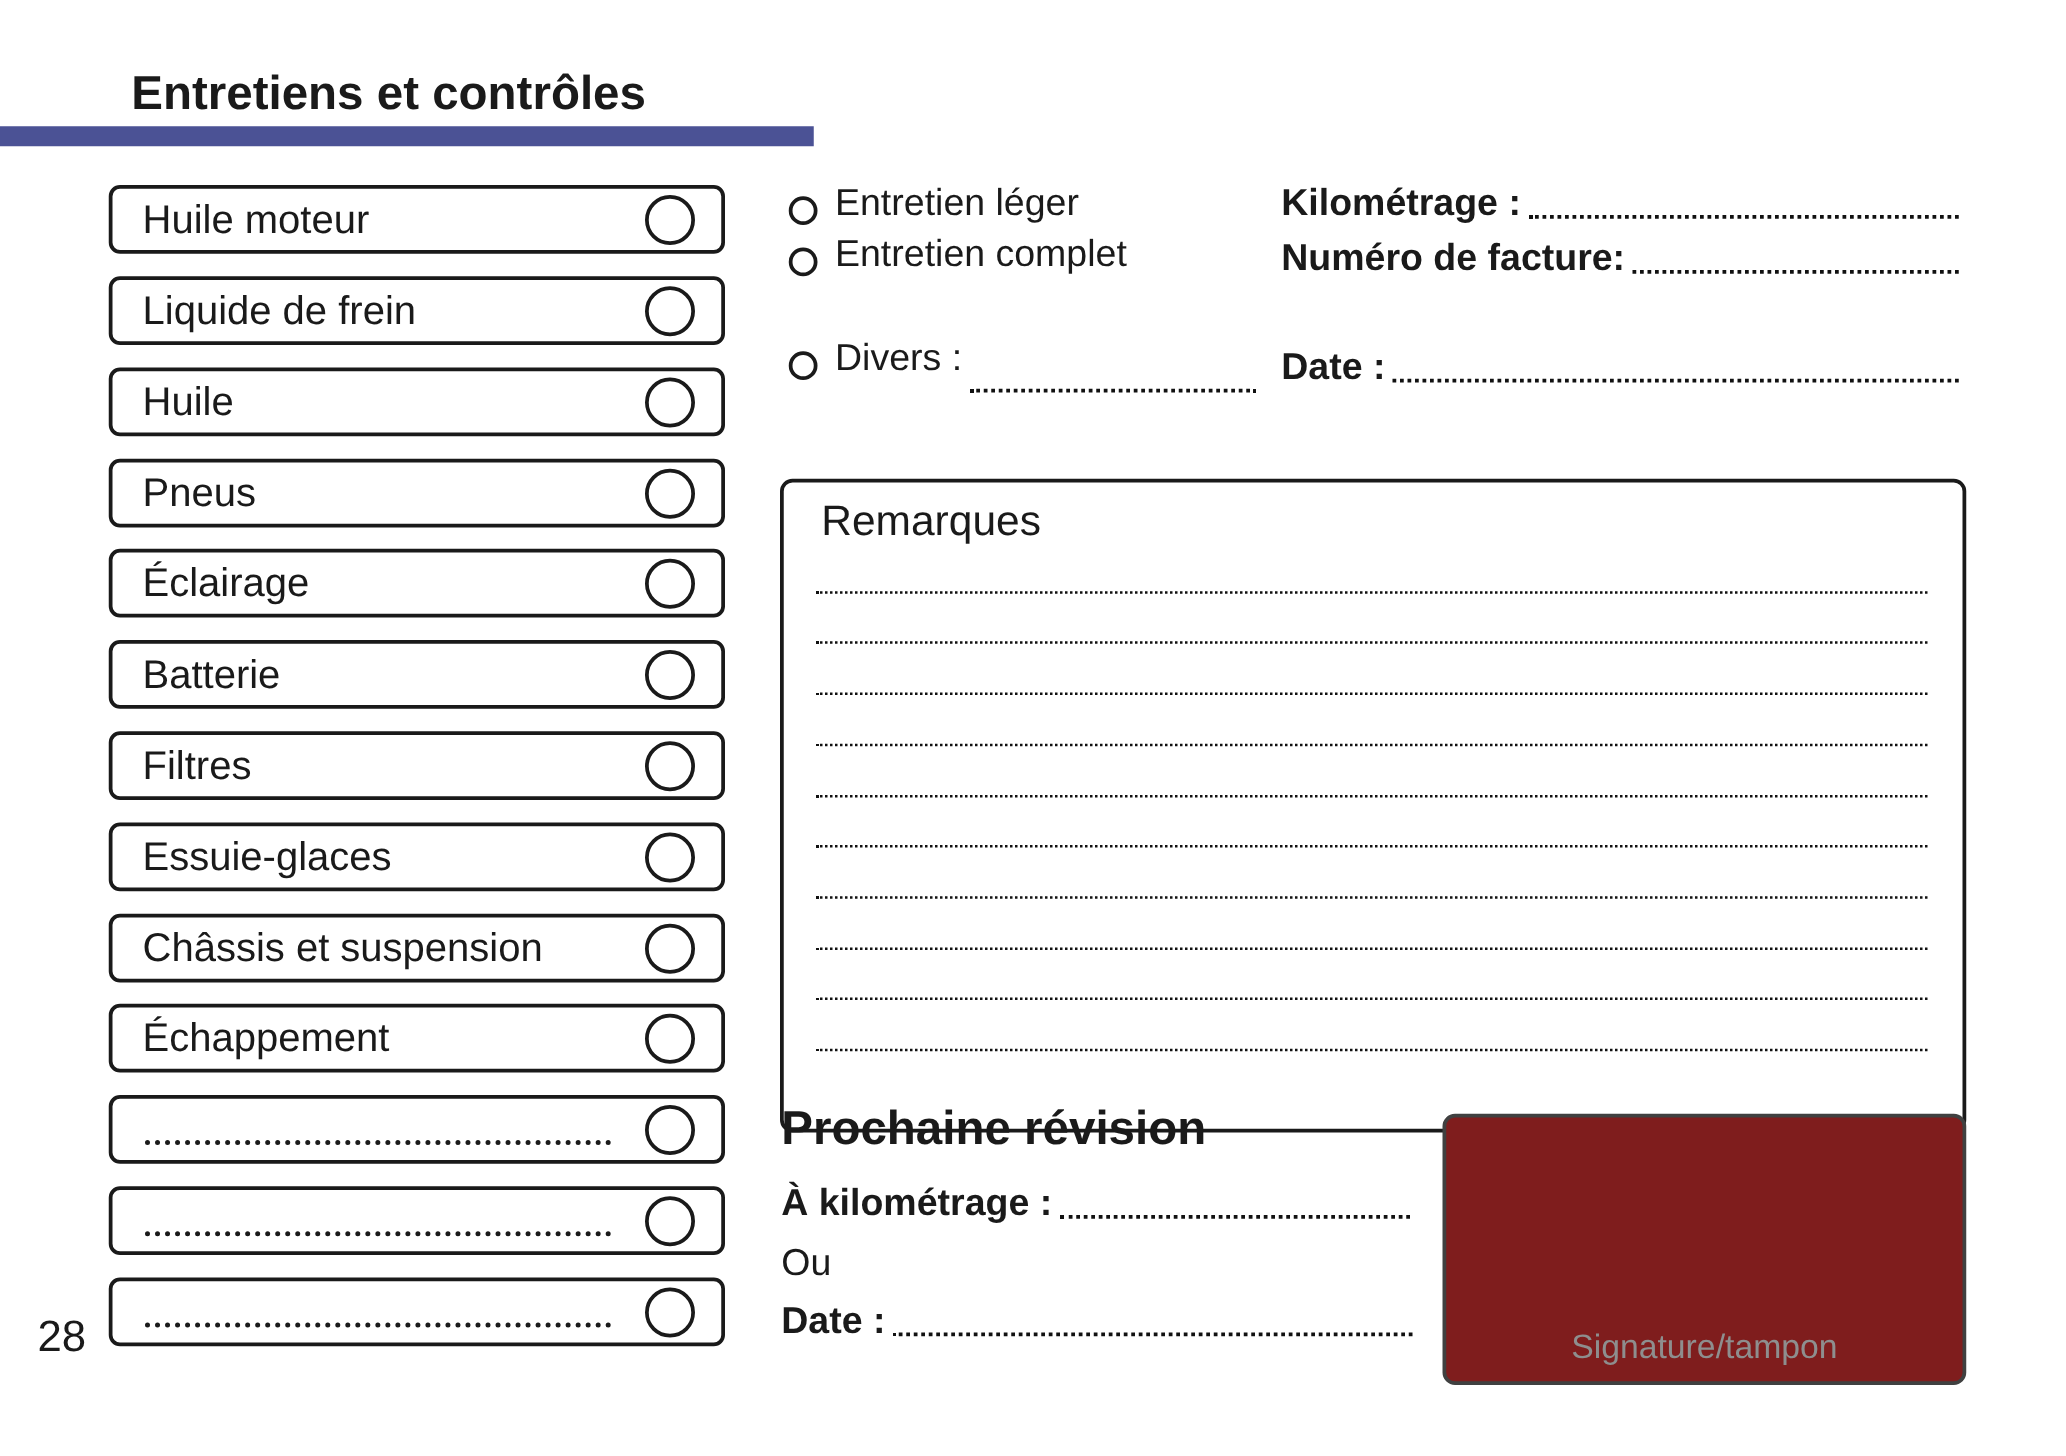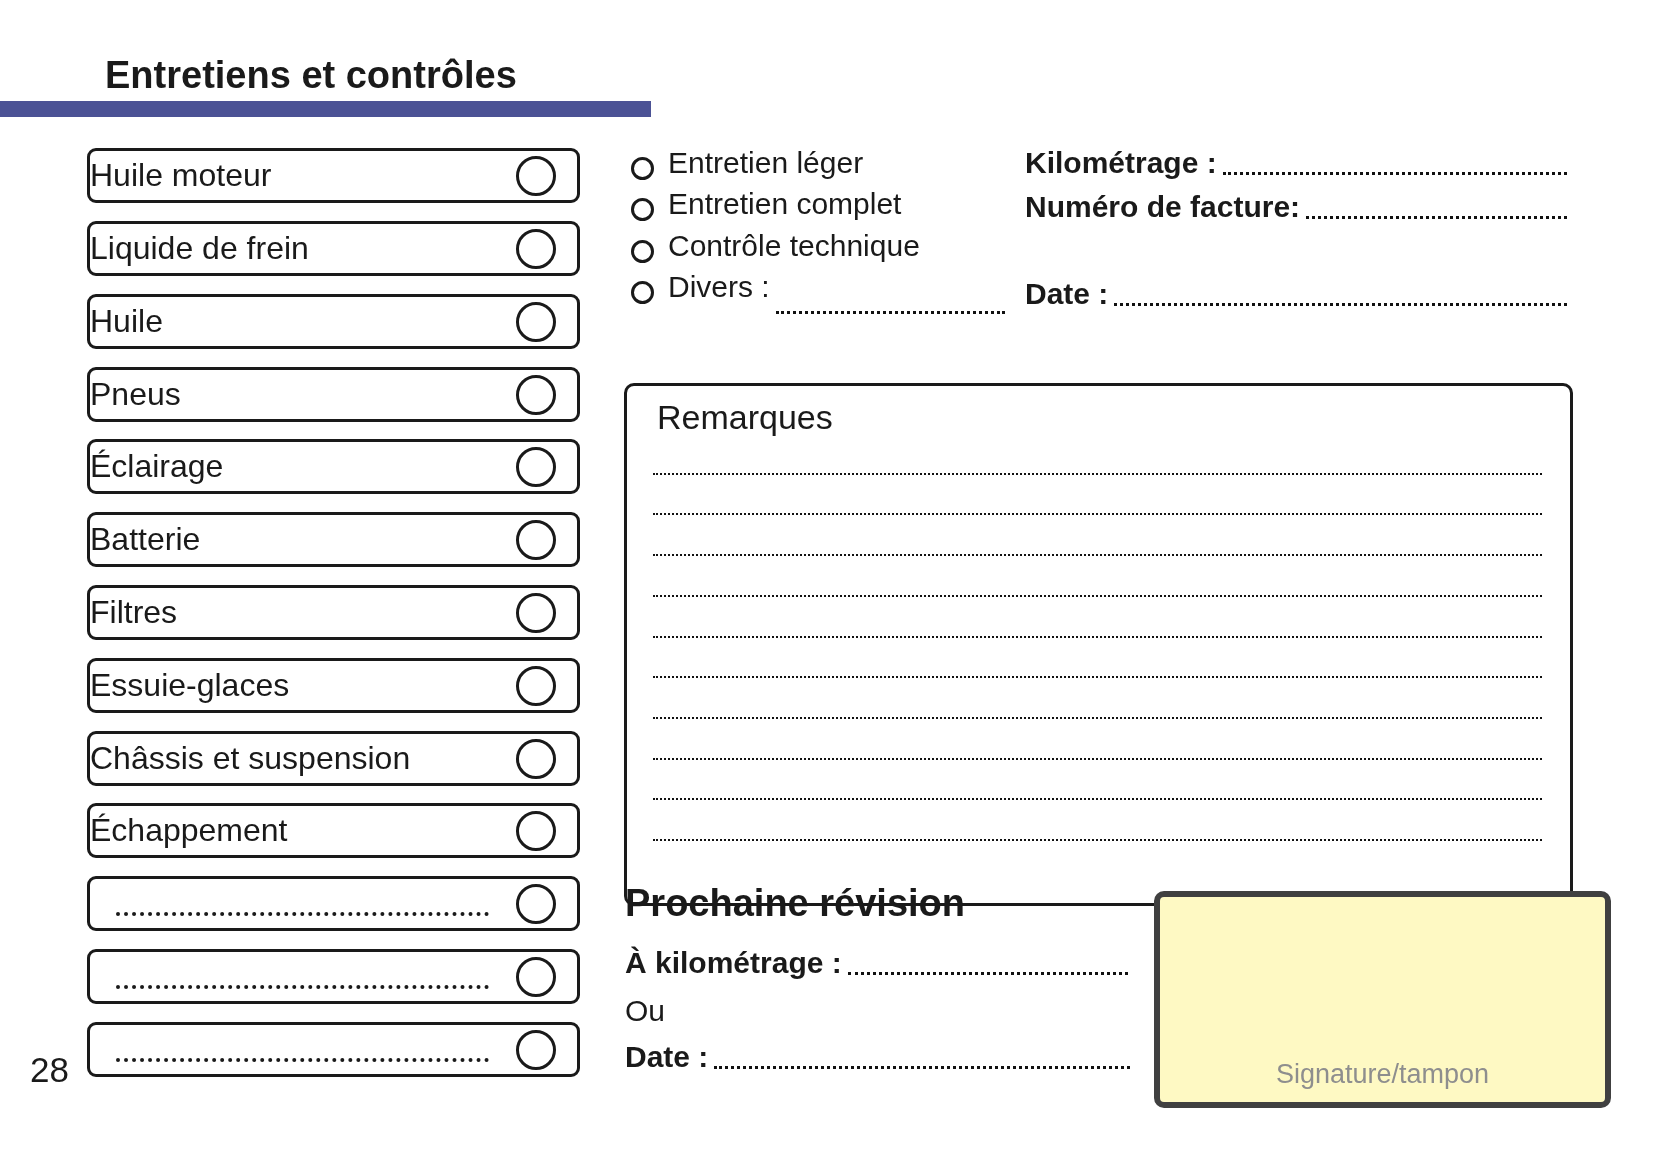--- a/index.html
+++ b/index.html
@@ -10,21 +10,21 @@
   }
   
   .title { position:absolute; left:105px; top:54px; font-size:38px; font-weight:bold; letter-spacing:0; }
   .accent-bar { position:absolute; left:0; top:101px; width:651px; height:16px; background:#4b5295; }
   
   .chk-row {
     position:absolute; left:87px; width:493px; height:55px;
     border:3px solid #1a1a1a; border-radius:9px; background:#fff;
     display:flex; align-items:center;
   }
-  .chk-label { font-size:32px; white-space:nowrap; }
+  .chk-label { font-size:32px; padding-left:24px; white-space:nowrap; }
   .chk-circle {
     position:absolute; right:21px; top:50%; transform:translateY(-50%);
     width:40px; height:40px; border:3px solid #1a1a1a; border-radius:50%; background:#fff;
   }
   .chk-blank-line {
     position:absolute; left:26px; right:88px; bottom:12px; height:0;
     border-bottom:4px dotted #1a1a1a;
   }
   
   .radio-row { position:absolute; left:631px; height:34px; display:flex; align-items:flex-end; }
@@ -42,22 +42,22 @@
   .remarks-title { position:absolute; left:30px; top:12px; font-size:34px; }
   .remarks-lines { position:absolute; left:26px; right:28px; top:48px; bottom:62px; display:flex; flex-direction:column; }
   .remark-line { flex:1; border-bottom:2.5px dotted #111; }
   
   .next-title { position:absolute; left:625px; top:882px; font-size:38px; font-weight:bold; }
   .ns-row-km   { position:absolute; left:625px; top:946px; width:503px; height:34px; display:flex; align-items:center; }
   .ns-ou       { position:absolute; left:625px; top:994px; font-size:30px; }
   .ns-row-date { position:absolute; left:625px; top:1040px; width:505px; height:34px; display:flex; align-items:center; }
   
   .sig-box {
-    position:absolute; left:1154px; top:891px; width:457px; height:217px;
-    border:6px solid #404040; border-radius:10px; background:#fef9c3;
+    position:absolute; left:1154px; top:891px; width:419px; height:217px;
+    border:3px solid #404040; border-radius:10px; background:#7f1d1d;
   }
   .sig-label { position:absolute; left:0; right:0; bottom:12px; text-align:center; font-size:27px; color:#8e8e8e; }
   
   .page-num { position:absolute; left:30px; top:1050px; font-size:35px; }
 </style>
 </head>
 <body>
 
 <div class="page">
 
@@ -118,24 +118,20 @@
   </div>
 
   <div class="radio-row" style="top:146px; width:420px">
     <span class="radio-circle"></span>
     <span class="radio-label">Entretien léger</span>
   </div>
   <div class="radio-row" style="top:187px; width:420px">
     <span class="radio-circle"></span>
     <span class="radio-label">Entretien complet</span>
   </div>
-  <div class="radio-row" style="top:229px; width:420px">
-    <span class="radio-circle"></span>
-    <span class="radio-label">Contrôle technique</span>
-  </div>
   <div class="radio-row" style="top:270px; width:374px">
     <span class="radio-circle"></span>
     <span class="radio-label">Divers :</span>
     <span class="dotfill"></span>
   </div>
 
   <div class="field-row" style="top:146px">
     <span class="field-label">Kilométrage :</span>
     <span class="dotfill"></span>
   </div>

